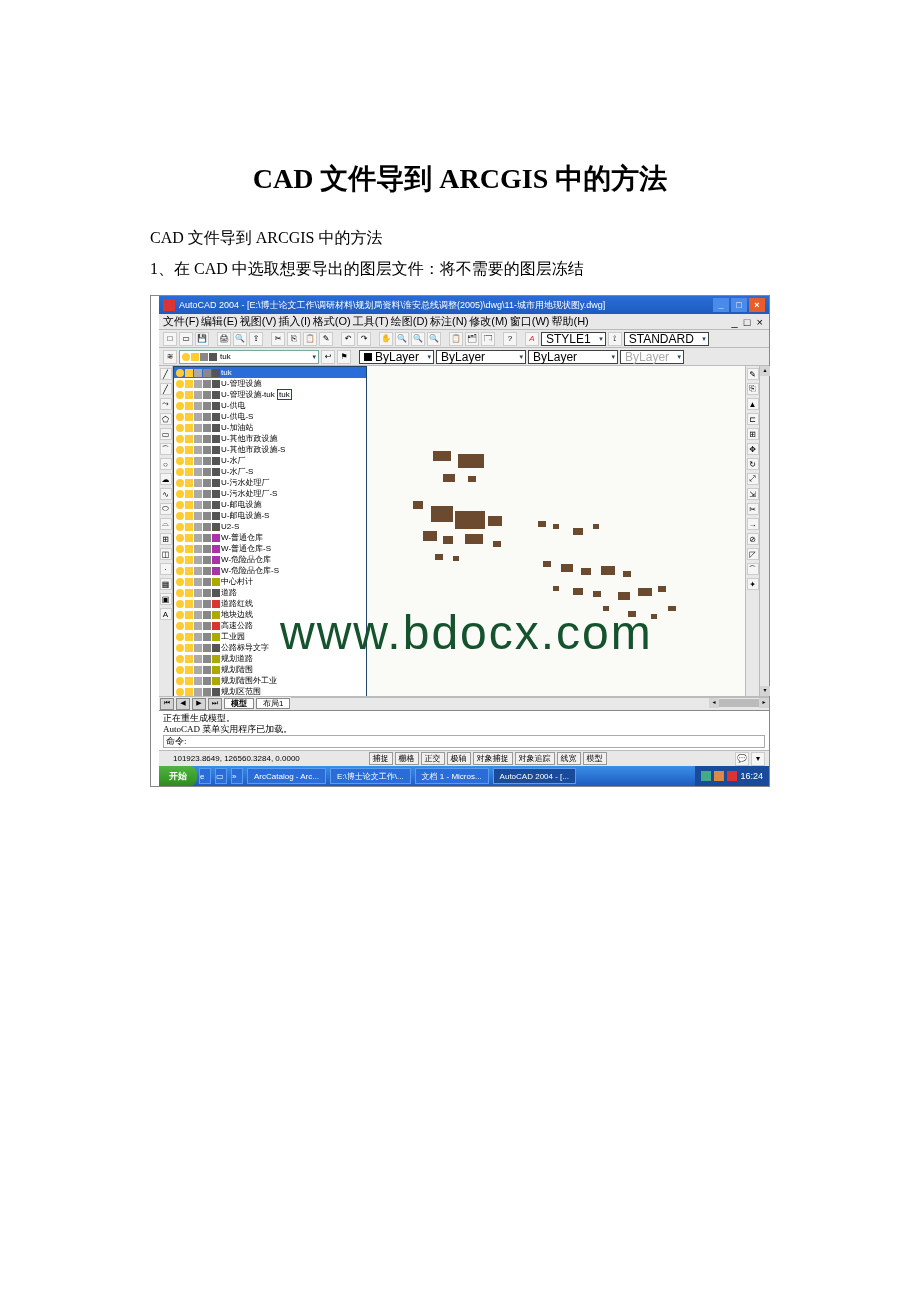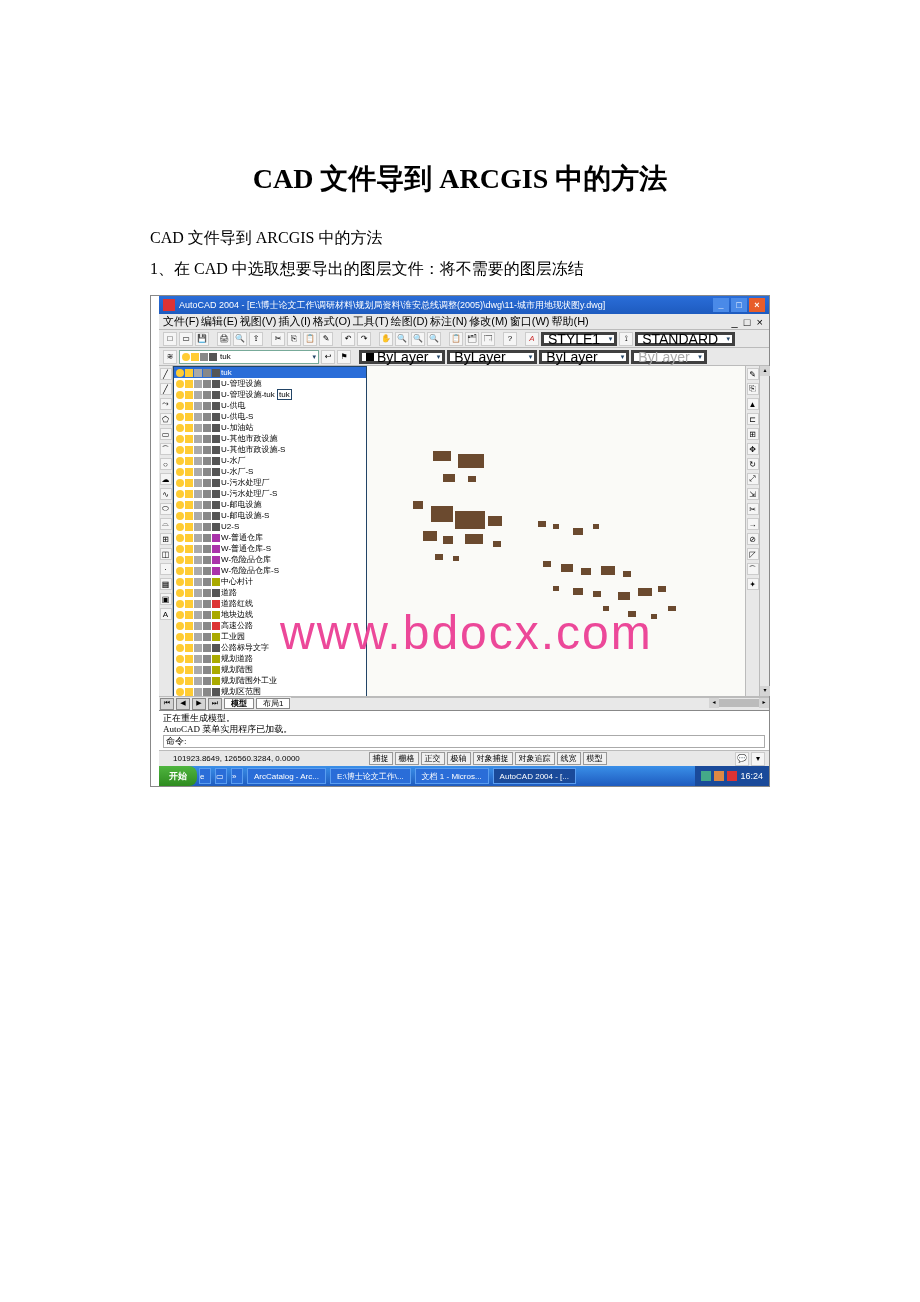--- a/index.html
+++ b/index.html
@@ -1,34 +1,34 @@
 <!DOCTYPE html>
 <html><head>
 <meta charset="utf-8">
 <style>
   * { margin: 0; padding: 0; box-sizing: border-box; }
   body { background: #fff; font-family: "SimSun", sans-serif; width: 920px; }
   .doc-title { text-align: center; font-size: 28px; font-weight: bold; margin: 160px 0 30px; font-family: "Times New Roman", "SimSun", serif; }
   .para { font-size: 16px; margin: 10px 150px; font-family: "Times New Roman", "SimSun", serif; }
-  .watermark { position: absolute; left: 280px; top: 605px; font-size: 48px; color: #ec4899; font-family: Arial; letter-spacing: 2px; z-index: 5; pointer-events: none; }
+  .watermark { position: absolute; left: 280px; top: 605px; font-size: 48px; color: #14532d; font-family: Arial; letter-spacing: 2px; z-index: 5; pointer-events: none; }
   .cad-window { margin: 15px 150px 0; width: 620px; border: 1px solid #888; position: relative; font-family: Tahoma, sans-serif; font-size: 9px; padding-left: 8px; }
   .titlebar { background: linear-gradient(#2a6dd8, #1e5bbf); color: #fff; height: 18px; display: flex; align-items: center; padding: 0 4px; }
   .titlebar-icon { width: 12px; height: 12px; background:#d33; margin-right:4px; }
   .titlebar-text { flex:1; font-size:9px; white-space:nowrap; overflow:hidden; }
   .winbtns { display:flex; }
   .winbtn { width:16px; height:14px; margin-left:2px; display:flex; align-items:center; justify-content:center; font-size:9px; font-weight:bold; }
   .winbtn.min,.winbtn.max{ background:#4a8ae8; color:#fff; }
   .winbtn.close{ background:#e85d2a; color:#fff; }
   .menubar { background:#e8e8e8; height:16px; display:flex; align-items:center; padding:0 4px; border-bottom:1px solid #bbb; }
   .menubar span { margin-right:2px; font-size:11px; }
   .innerclose { margin-left:auto; font-size:9px; }
   .toolbar { background:#e8e8e8; height:18px; display:flex; align-items:center; padding:0 4px; gap:2px; border-bottom:1px solid #bbb; }
   .tbicon { width:14px; height:14px; border:1px solid #ccc; background:#f5f5f5; display:inline-flex; align-items:center; justify-content:center; font-size:8px; }
   .tb-sep { width:4px; }
-  .tb-combo { height:14px; border:3px solid #404040; background:#fff; font-size:14px; padding:0 14px 0 4px; display:inline-flex; align-items:center; position:relative; }
+  .tb-combo { height:14px; border:1px solid #404040; background:#fff; font-size:12px; padding:0 14px 0 4px; display:inline-flex; align-items:center; position:relative; }
   .tb-combo::after { content:"▾"; position:absolute; right:2px; font-size:7px; color:#246; }
   .toolbar2 { background:#e8e8e8; height:18px; display:flex; align-items:center; padding:0 4px; gap:2px; border-bottom:1px solid #bbb; }
   .layer-combo { flex:0 0 140px; height:14px; border:1px solid #7a9; background:#fff; font-size:8px; display:flex; align-items:center; padding:0 2px; position:relative; }
   .layer-combo::after { content:"▾"; position:absolute; right:2px; font-size:7px; color:#246; }
   .lc-icons { display:flex; gap:1px; margin-right:3px; }
   .lc-ic { width:8px; height:8px; }
   .lc-bulb{ background:#fc3; border-radius:50%; }
   .lc-sun{ background:#fc3; }
   .lc-lock{ background:#888; }
   .lc-sw{ width:8px; height:8px; background:#555; }

